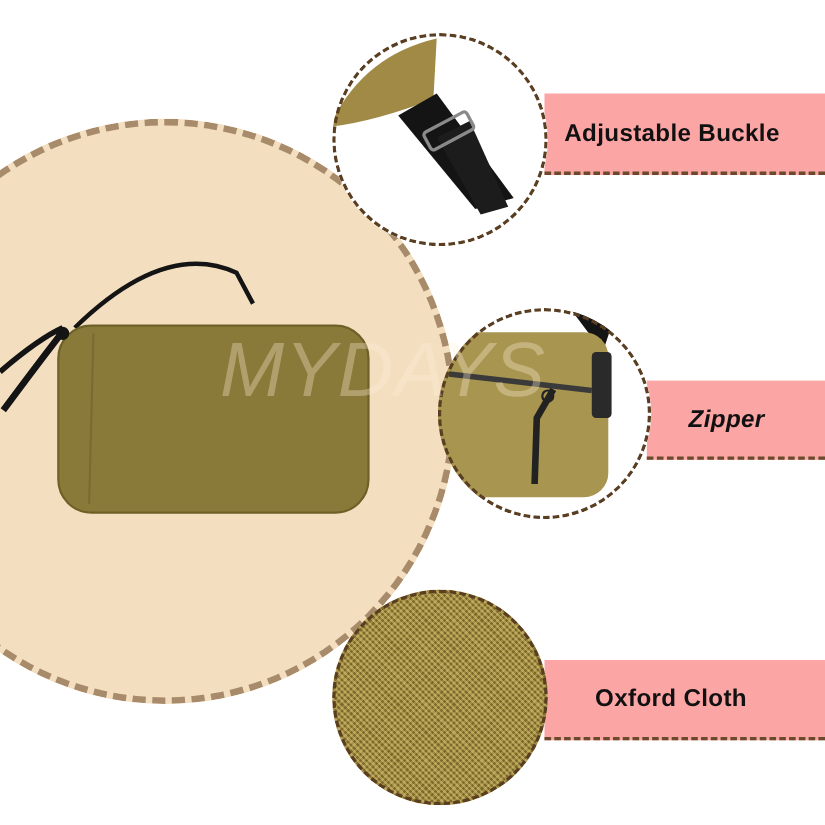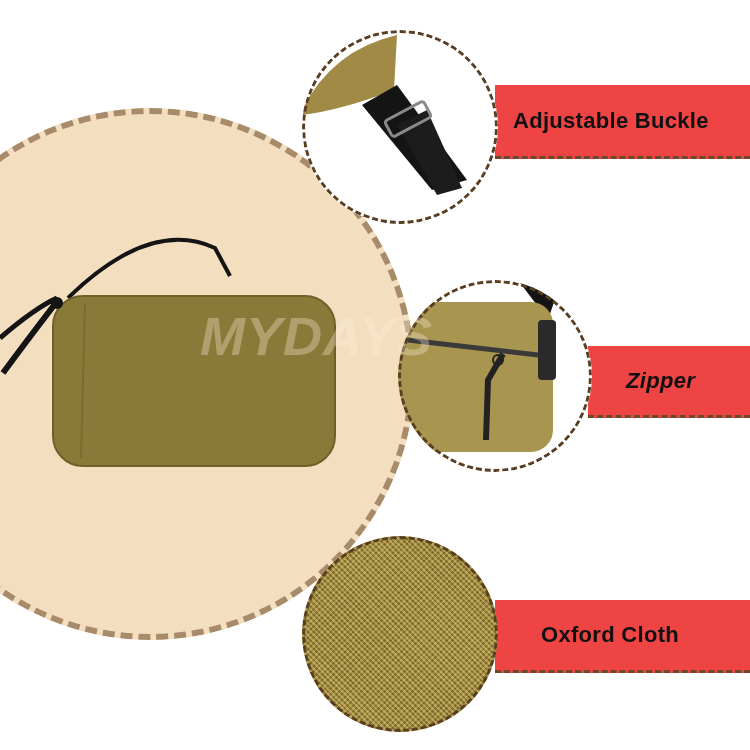--- a/index.html
+++ b/index.html
@@ -1,25 +1,25 @@
 <!DOCTYPE html>
 <html><head>
 <meta charset="utf-8">
 <style>
   html, body { margin:0; padding:0; }
   body { width:750px; height:750px; background:#ffffff; position:relative; overflow:hidden;
          font-family:"Liberation Sans", sans-serif; }
   .abs { position:absolute; }
-  .banner { position:absolute; right:0; background:#ef4444;
+  .banner { position:absolute; right:0; background:#fca5a5;
             border-bottom:3px dashed #6a4a2a; display:flex; align-items:center; }
   .banner span { font-weight:bold; color:#111; font-size:22px; letter-spacing:0.3px; }
   .circle { position:absolute; border-radius:50%; overflow:hidden; }
   .ring { position:absolute; border-radius:50%; pointer-events:none; }
-  .watermark { position:absolute; font-weight:bold; font-style:italic; color:rgba(255,240,215,0.33);
-               font-size:54px; line-height:72px; letter-spacing:1px; white-space:nowrap; }
+  .watermark { position:absolute; font-weight:normal; font-style:italic; color:rgba(255,240,215,0.33);
+               font-size:70px; line-height:72px; letter-spacing:1px; white-space:nowrap; }
 </style>
 </head>
 <body>
 
 <div class="circle" style="left:-115px; top:108px; width:530px; height:532px; background:#f3dfc0;">
   <svg class="abs" style="left:0;top:0" width="530" height="532">
 
     <path d="M183 190 Q 265 110 330 140 L 345 168" fill="none" stroke="#141414" stroke-width="4"></path>
 
     <path d="M172 190 Q 150 200 115 230" fill="none" stroke="#141414" stroke-width="5"></path>

